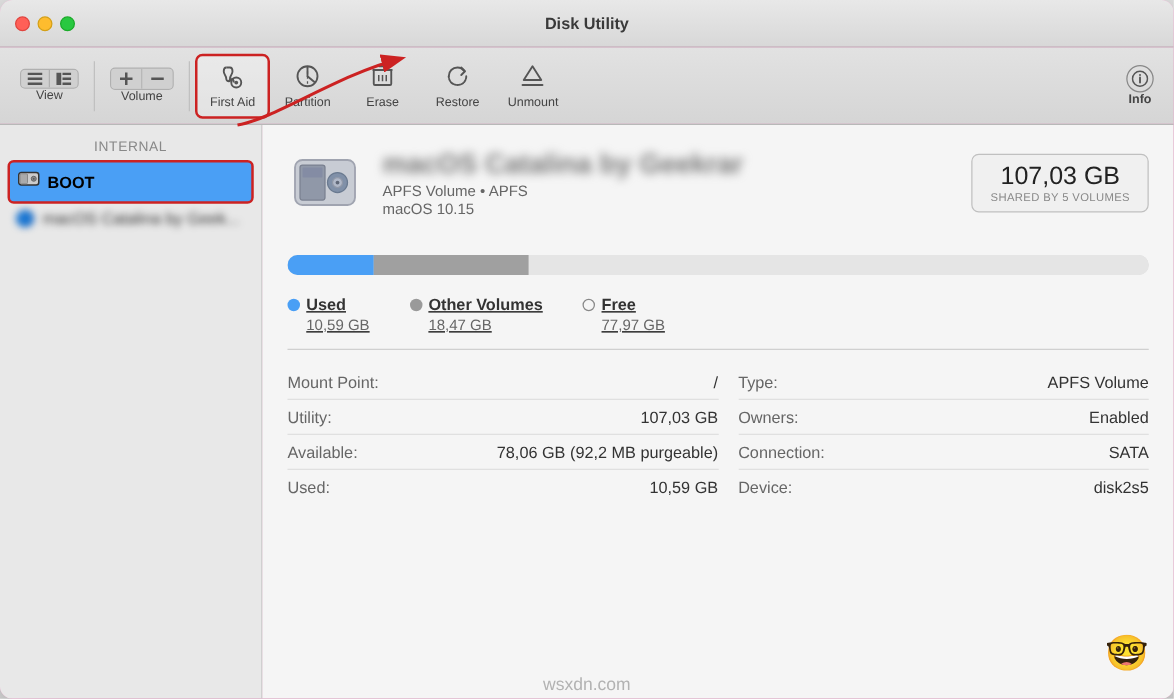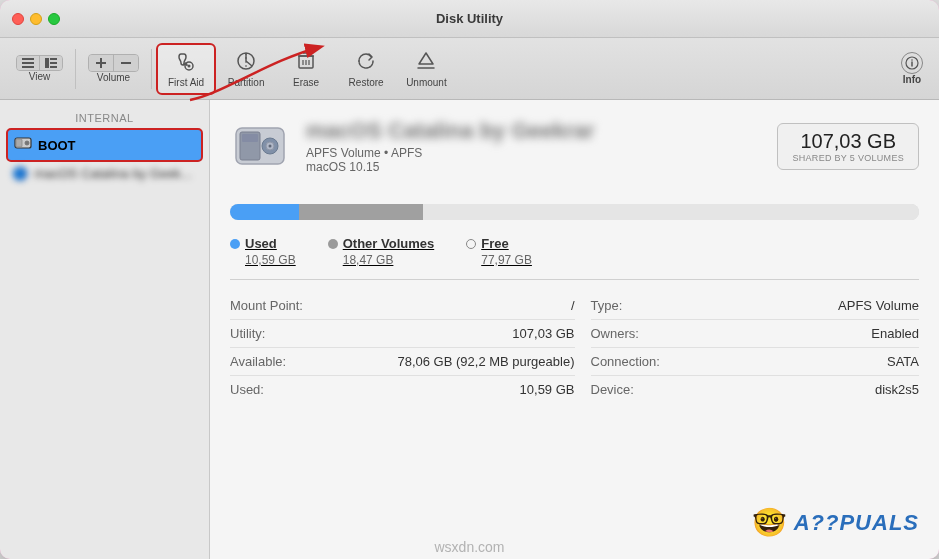--- a/index.html
+++ b/index.html
@@ -763,15 +763,14 @@
         <polygon points="0 0, 8 3, 0 6" fill="#cc2222"></polygon>
       </marker>
     </defs>
     <path d="M 190 100 C 220 95, 270 60, 320 47" stroke="#cc2222" stroke-width="2.5" fill="none" marker-end="url(#arrowhead)"></path>
   </svg>
 
 </div>
 
 <div class="watermark-appuals">
   <span class="appuals-icon">🤓</span>
-  <span class="appuals-logo">A??PUALS</span>
 </div>
 <div class="watermark-wsxdn">wsxdn.com</div>
 
 </body></html>

